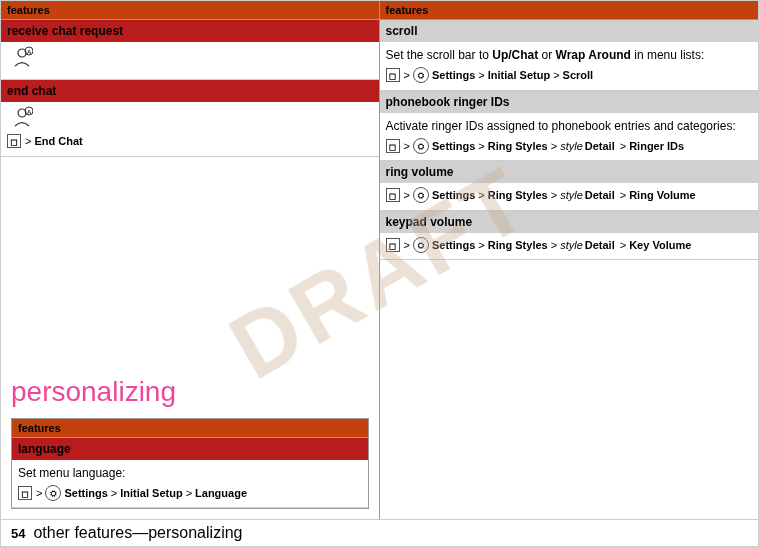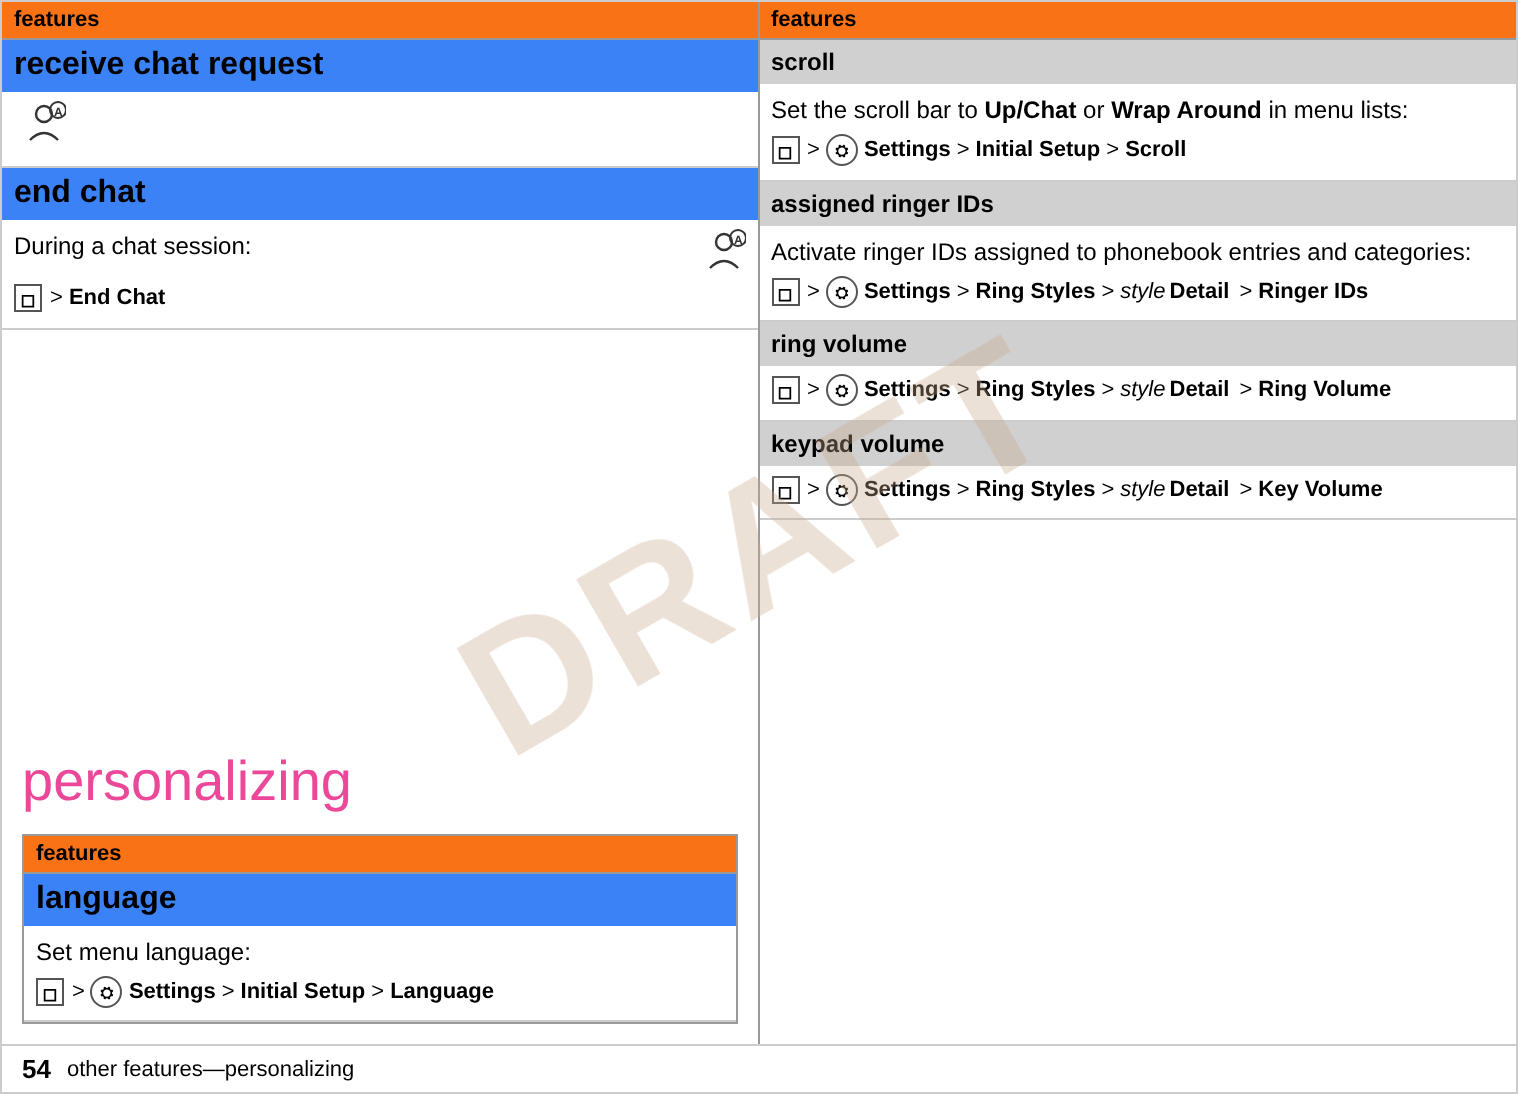--- a/index.html
+++ b/index.html
@@ -17,36 +17,36 @@
       width: 50%;
       border-right: 1px solid #999;
     }
 
     
     .right-col {
       width: 50%;
     }
 
     .feature-header {
-      background: #f97316;
+      background: #c2410c;
       border-bottom: 1px solid #999;
       padding: 3px 6px;
       font-weight: bold;
       font-size: 11px;
     }
 
     .feature-row {
       border-bottom: 1px solid #ccc;
     }
 
     .feature-row-title {
-      background: #3b82f6;
+      background: #b91c1c;
       padding: 4px 6px;
       font-weight: bold;
-      font-size: 16px;
+      font-size: 12px;
     }
 
     .feature-row-body {
       padding: 4px 6px 6px 6px;
       font-size: 12px;
       line-height: 1.5;
     }
 
     .menu-path {
       font-size: 11px;
@@ -130,21 +130,21 @@
       margin-top: auto;
     }
 
     .page-number {
       font-size: 13px;
       font-weight: bold;
       margin-right: 8px;
     }
 
     .footer-text {
-      font-size: 11px;
+      font-size: 16px;
     }
 
     
     .watermark {
       position: fixed;
       top: 50%;
       left: 50%;
       transform: translate(-50%, -50%) rotate(-30deg);
       font-size: 90px;
       color: rgba(200, 170, 140, 0.35);
@@ -217,21 +217,20 @@
                 </svg>
               </span>
             </div>
           </div>
         </div>
 
         <div class="feature-row">
           <div class="feature-row-title">end chat</div>
           <div class="feature-row-body">
             <div style="display:flex; justify-content:space-between; align-items:flex-start;">
-              <span>During a chat session:</span>
               <span style="margin-left:4px;">
                 <svg width="22" height="22">
                   <circle cx="11" cy="7" r="4" fill="none" stroke="#333" stroke-width="1.2"></circle>
                   <path d="M4 20 Q11 13 18 20" fill="none" stroke="#333" stroke-width="1.2"></path>
                   <circle cx="18" cy="5" r="4" fill="none" stroke="#333" stroke-width="1"></circle>
                   <text x="16" y="8" font-size="6" fill="#333" font-weight="bold">A</text>
                 </svg>
               </span>
             </div>
             <div class="menu-path">
@@ -257,21 +256,21 @@
               <span class="bold-text">Settings</span>
               <span class="arrow">&gt;</span>
               <span class="bold-text">Initial Setup</span>
               <span class="arrow">&gt;</span>
               <span class="bold-text">Scroll</span>
             </div>
           </div>
         </div>
 
         <div class="right-feature-row">
-          <div class="right-feature-row-title">assigned ringer IDs</div>
+          <div class="right-feature-row-title">phonebook ringer IDs</div>
           <div class="right-feature-row-body">
             Activate ringer IDs assigned to phonebook entries and categories:
             <div class="menu-path" style="margin-top:3px;">
               <span class="menu-icon">◻</span>
               <span class="arrow">&gt;</span>
               <span class="menu-icon-circle" style="font-size:8px;">⛭</span>
               <span class="bold-text">Settings</span>
               <span class="arrow">&gt;</span>
               <span class="bold-text">Ring Styles</span>
               <span class="arrow">&gt;</span>

